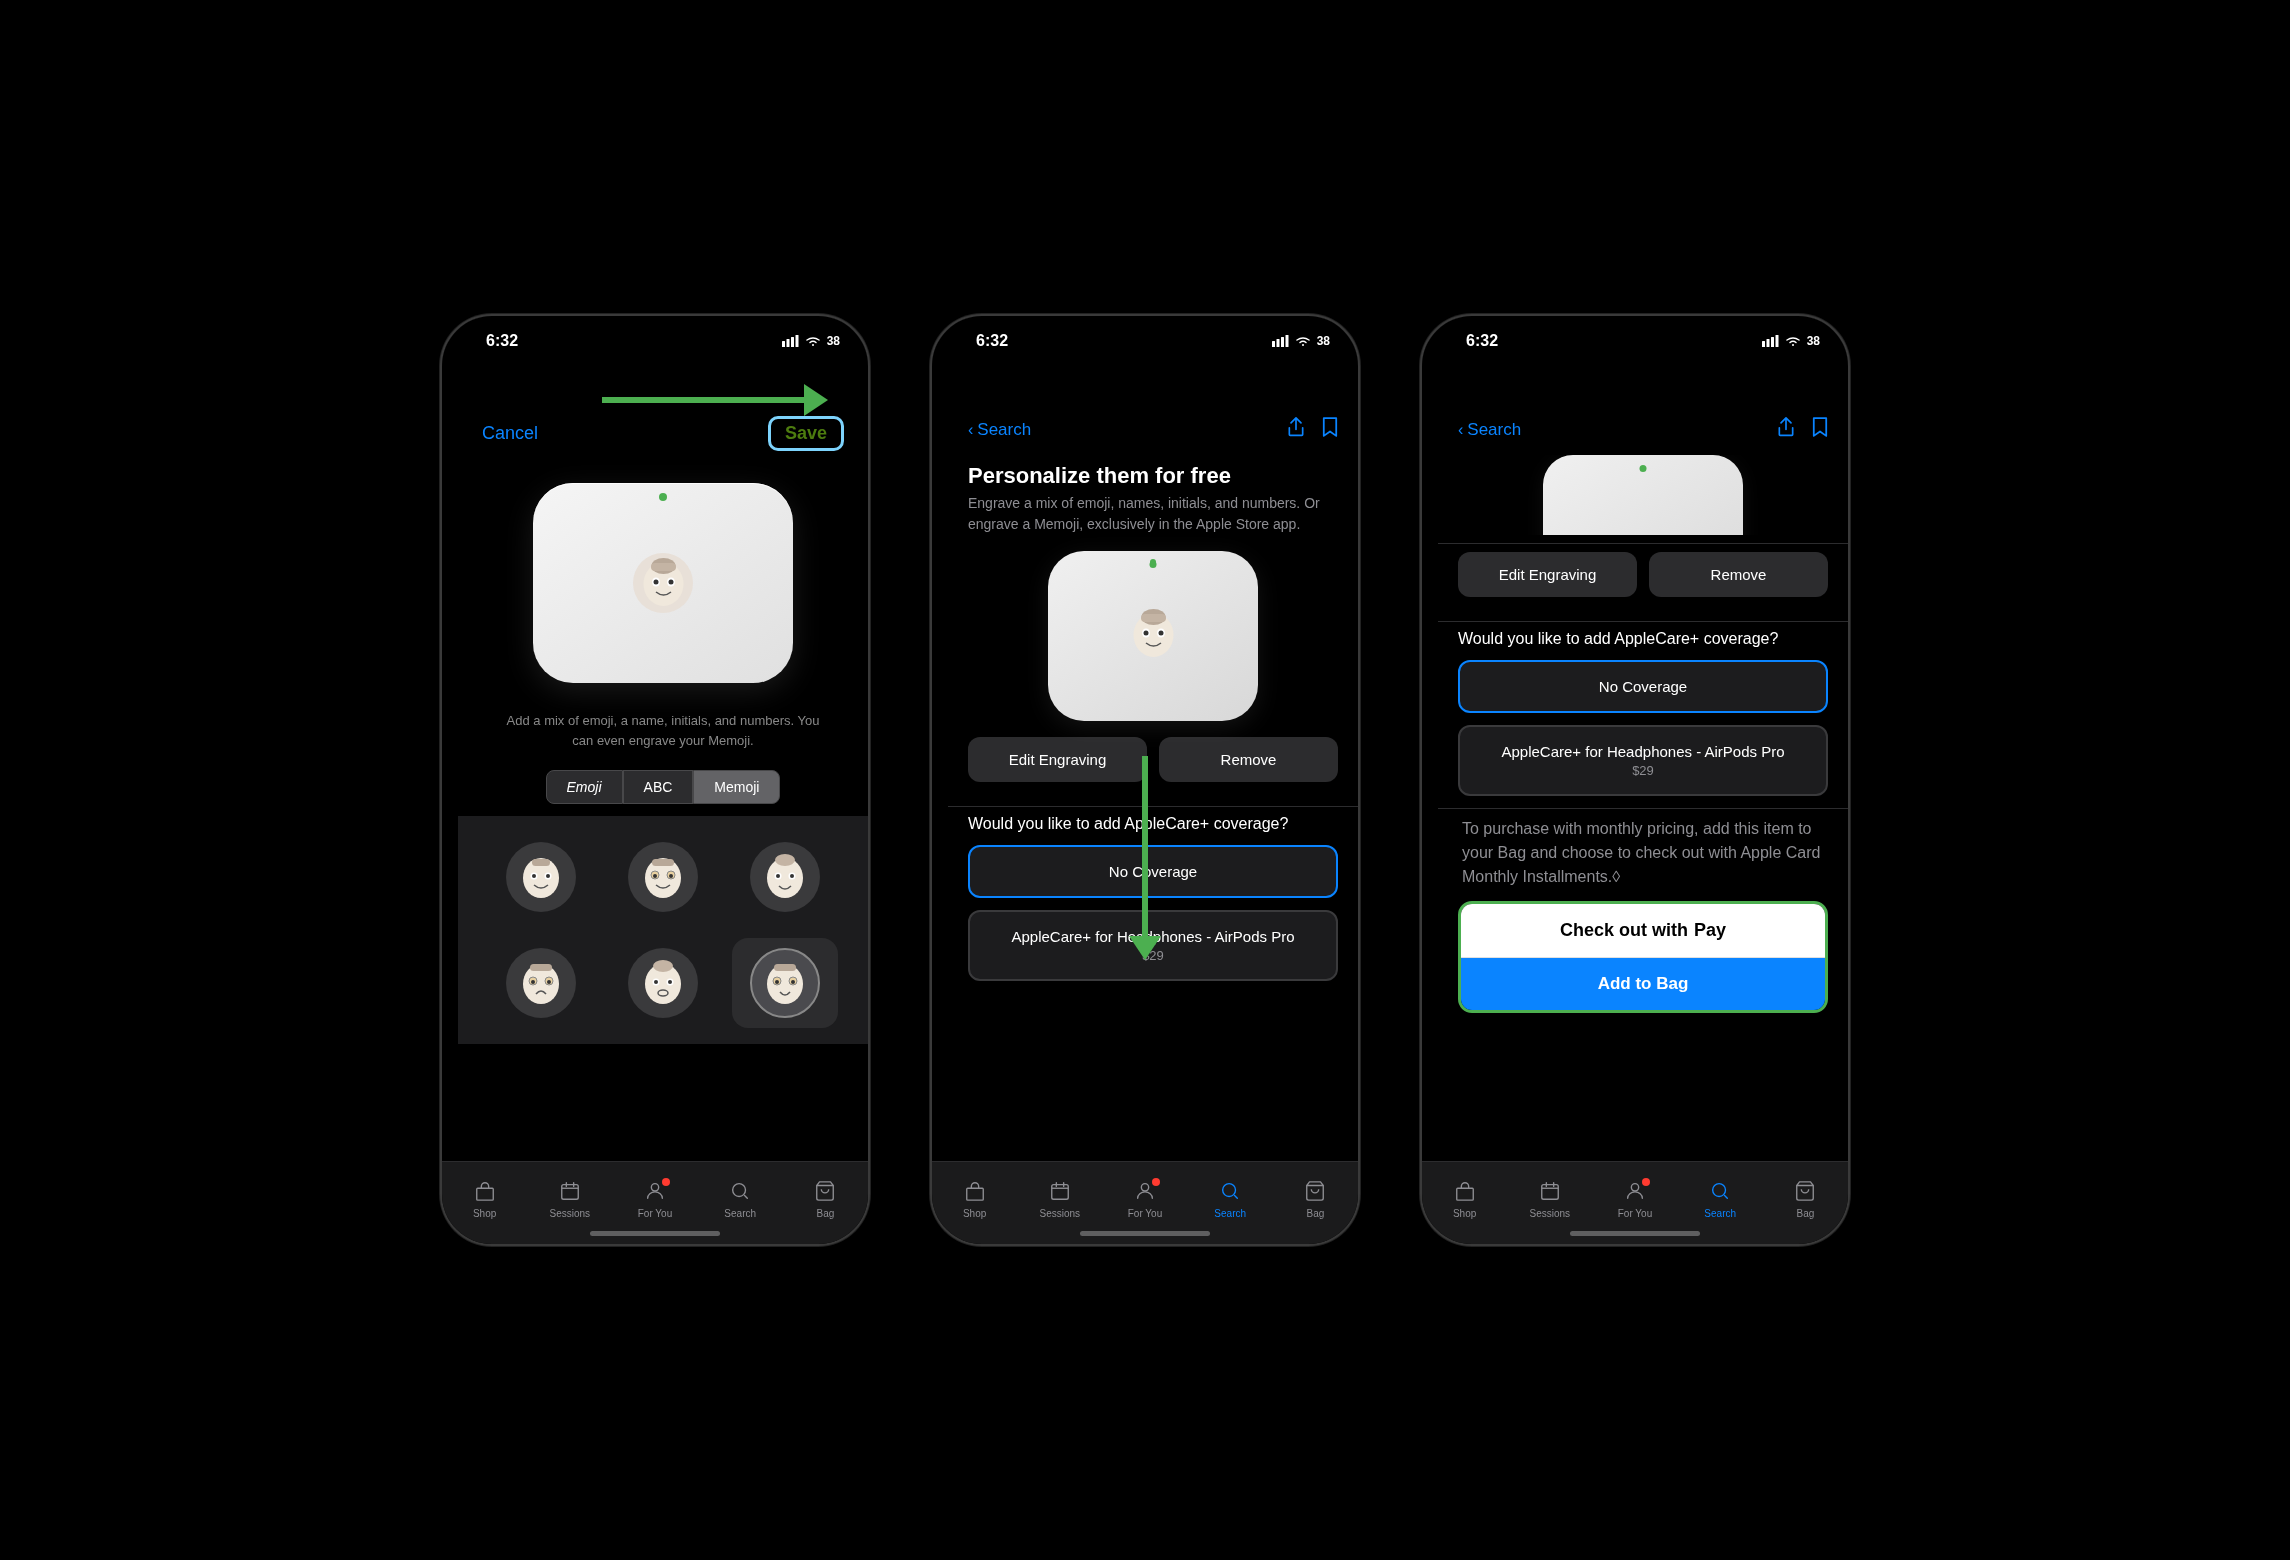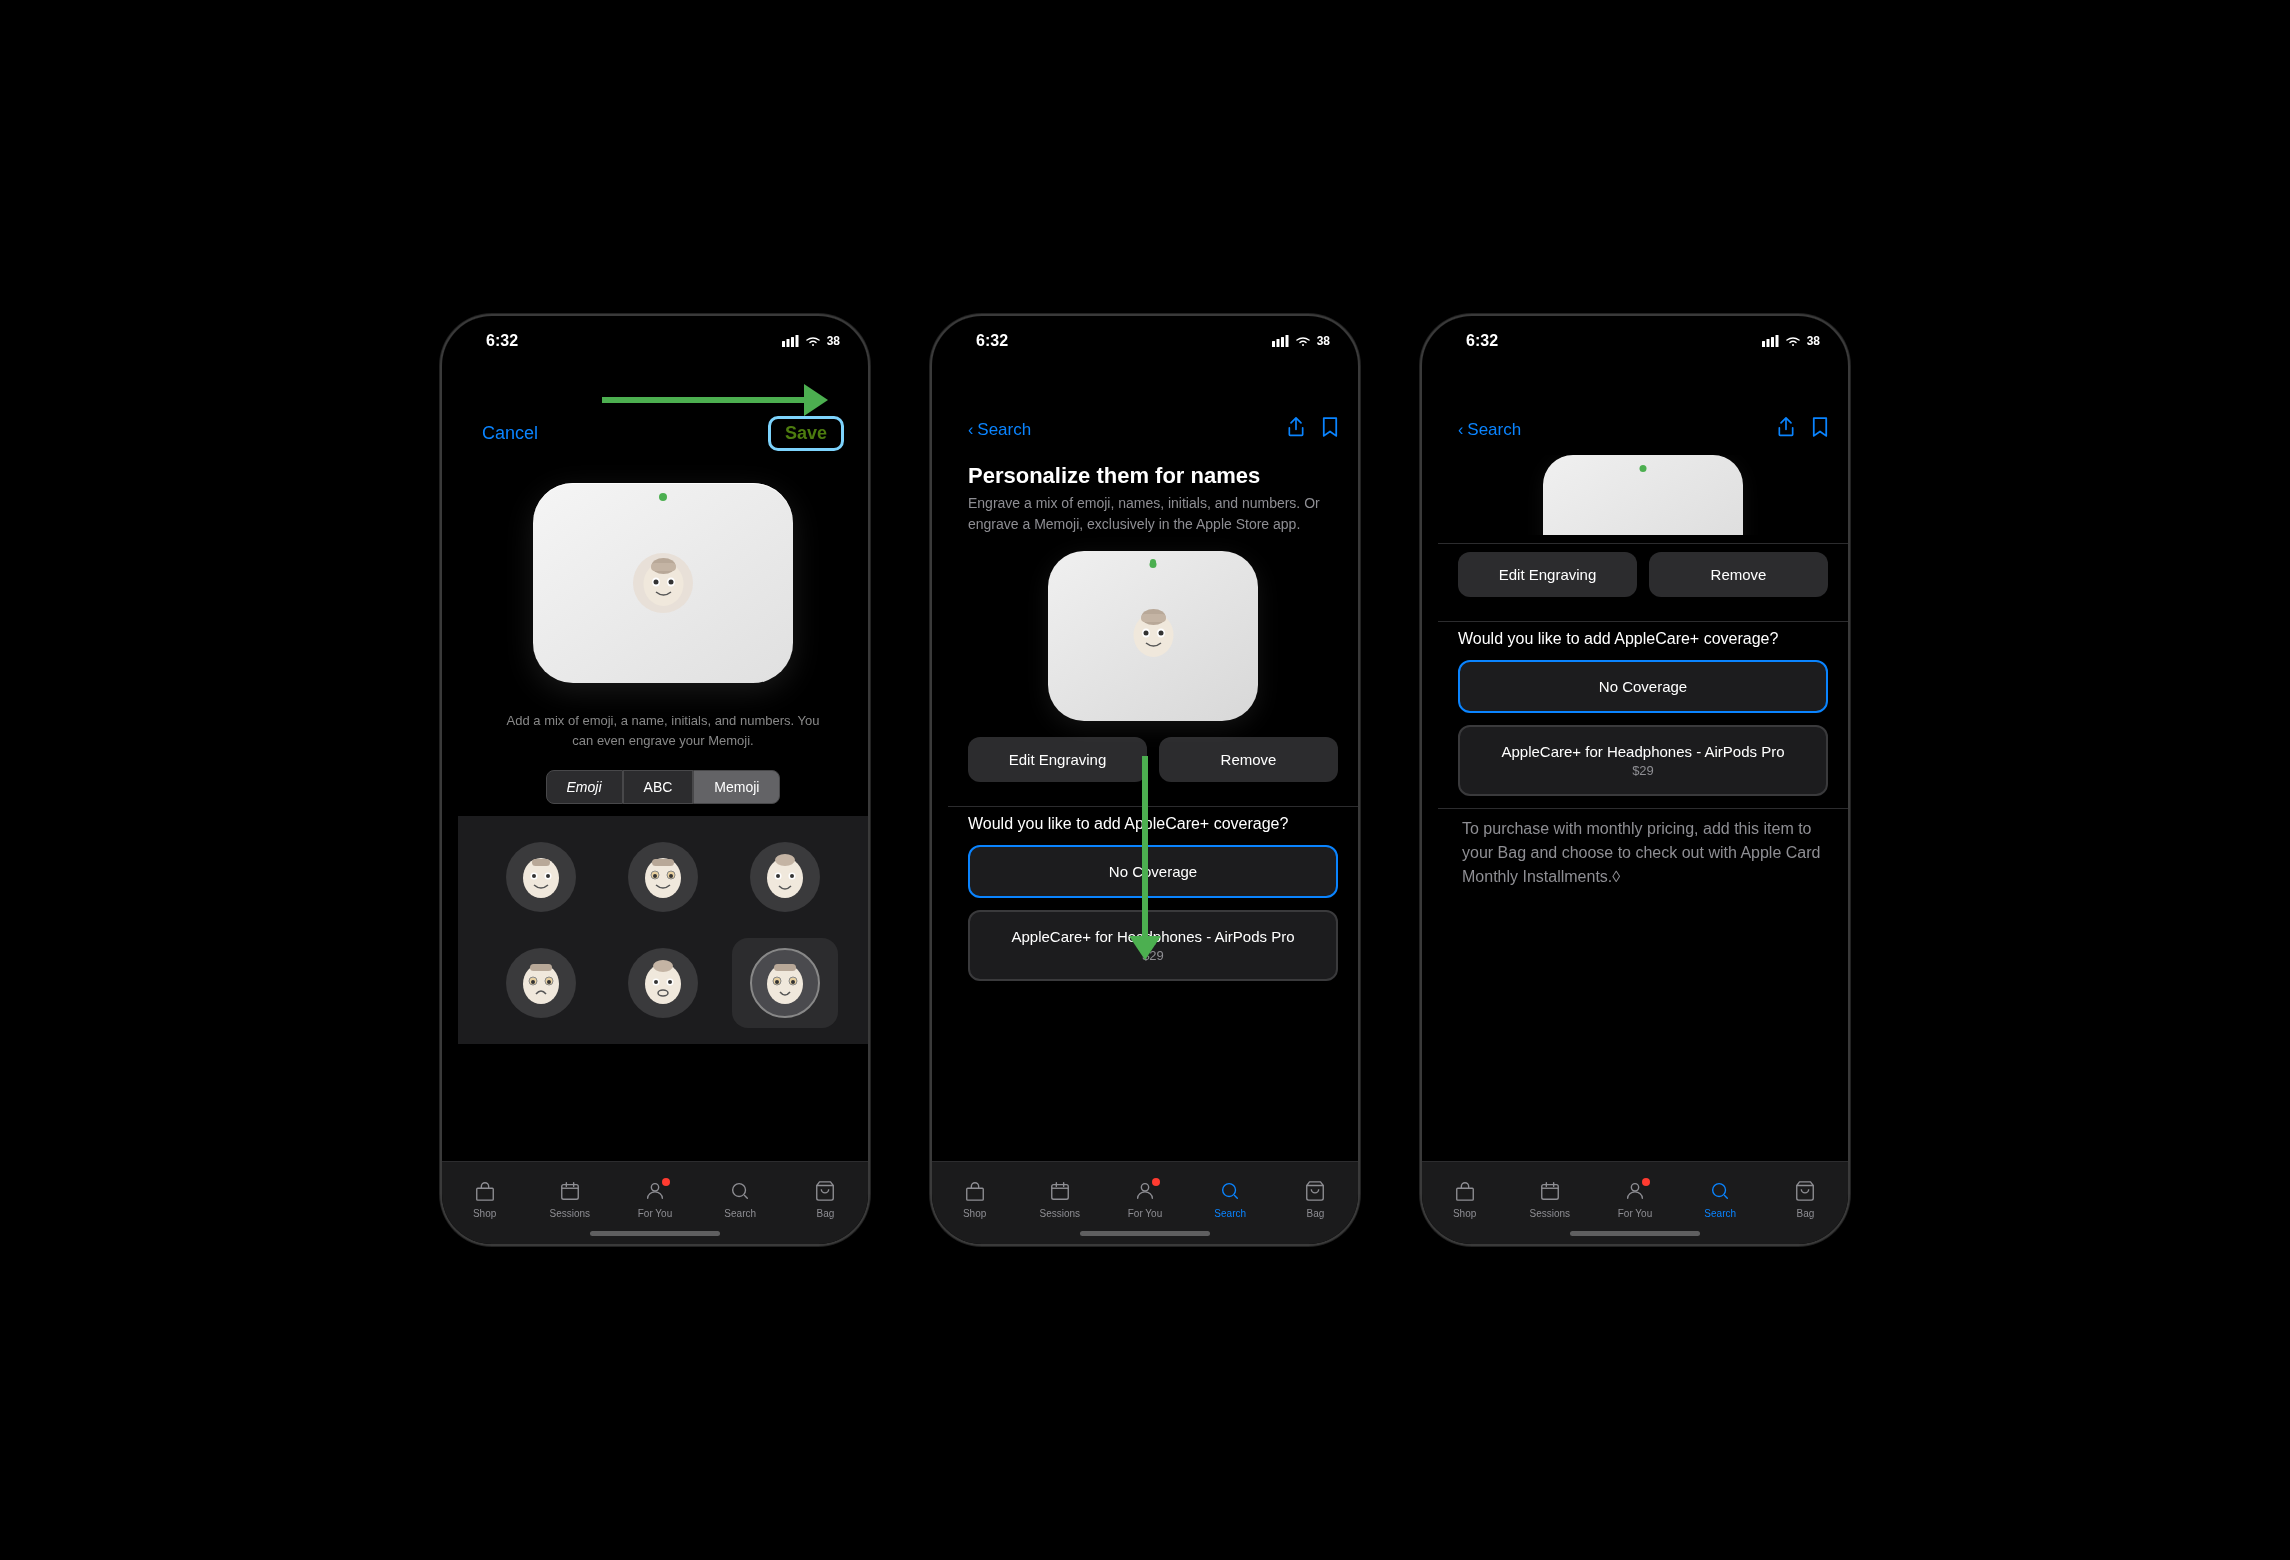--- a/index.html
+++ b/index.html
@@ -655,21 +655,21 @@
           </svg>
         </span>
         <span class="header-icon">
           <svg width="16" height="22" viewBox="0 0 18 24" fill="none">
             <path d="M2 2h14v20l-7-5-7 5V2z" stroke="#0a84ff" stroke-width="2" stroke-linejoin="round"></path>
           </svg>
         </span>
       </div>
     </div>
 
-    <div class="section-title">Personalize them for names</div>
+    <div class="section-title">Personalize them for free</div>
     <div class="section-subtitle">Engrave a mix of emoji, names, initials, and numbers. Or engrave a Memoji, exclusively in the Apple Store app.</div>
 
     <div class="airpods-case2" style="width:210px;height:170px;margin:0 auto 16px;">
       <div style="position:absolute;top:8px;left:50%;transform:translateX(-50%);width:6px;height:6px;background:#4caf50;border-radius:50%;"></div>
       <div>
         <svg width="55" height="55" viewBox="0 0 55 55">
           <ellipse cx="27.5" cy="28" rx="20" ry="22" fill="#f0e8dc"></ellipse>
           <ellipse cx="20" cy="26" rx="4" ry="4.5" fill="#fff"></ellipse>
           <ellipse cx="35" cy="26" rx="4" ry="4.5" fill="#fff"></ellipse>
           <circle cx="20" cy="26" r="2.5" fill="#333"></circle>
@@ -821,20 +821,29 @@
         <div>AppleCare+ for Headphones - AirPods Pro</div>
         <div class="sub-price">$29</div>
       </div>
     </div>
 
     <div class="separator"></div>
 
     <div class="checkout-section">
       <div class="checkout-info">To purchase with monthly pricing, add this item to your Bag and choose to check out with Apple Card Monthly Installments.◊</div>
 
+      <div style="border:3px solid #4caf50;border-radius:14px;overflow:hidden;margin-bottom:4px;">
+        <div class="checkout-pay-btn" style="border:none;border-radius:0;margin-bottom:0;border-bottom:1px solid #e0e0e0;">
+            <span>Check out with </span>
+            <span style="font-size:18px;"> Pay</span>
+          </div>
+        <div class="add-to-bag-btn" style="border:none;border-radius:0;margin-bottom:0;">
+          <span>Add to Bag</span>
+        </div>
+      </div>
     </div>
 
     <div class="tab-bar">
       <div class="tab-item">
         <div class="tab-icon">
           <svg width="22" height="22" viewBox="0 0 24 24" fill="none">
             <rect x="3" y="9" width="18" height="13" rx="1" stroke="#8e8e93" stroke-width="1.5"></rect>
             <path d="M8 9V7a4 4 0 018 0v2" stroke="#8e8e93" stroke-width="1.5"></path>
           </svg>
         </div>

